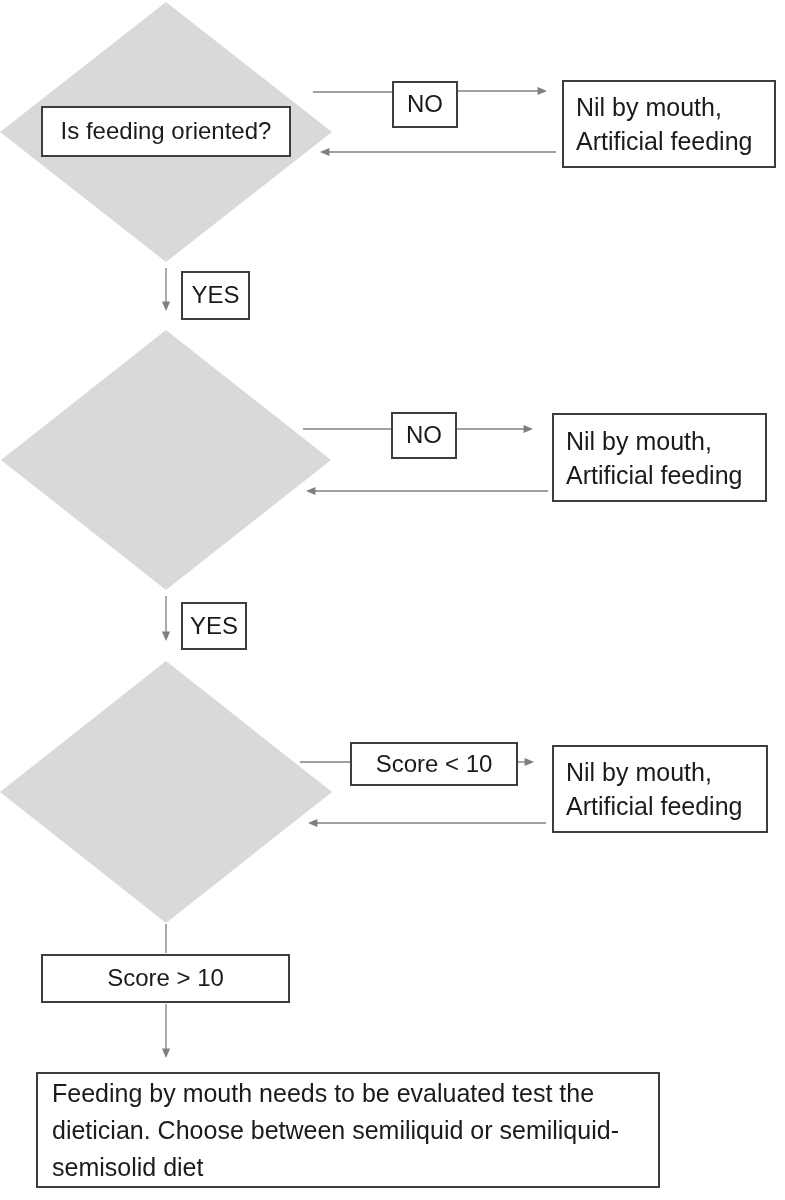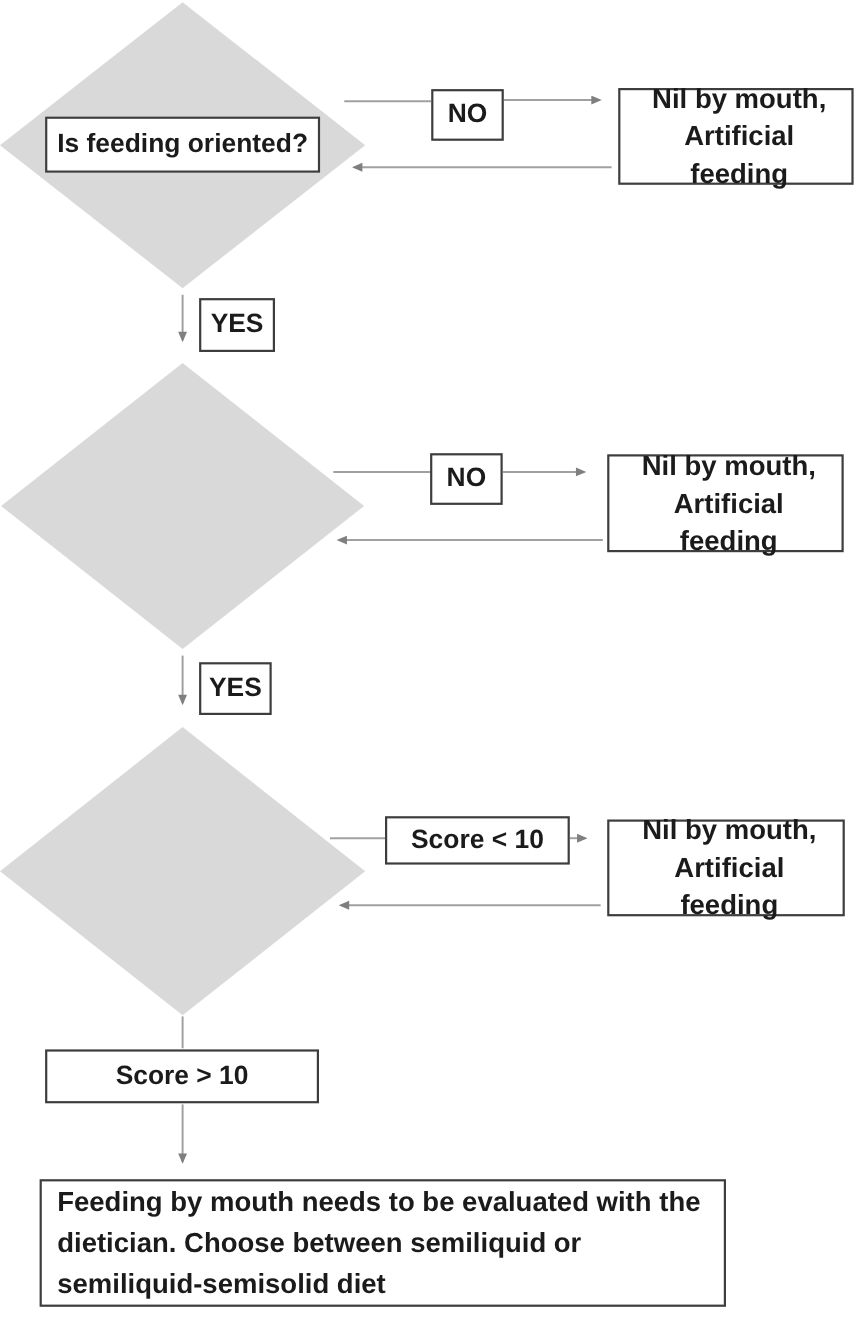--- a/index.html
+++ b/index.html
@@ -25,25 +25,24 @@
   .conn{stroke:var(--connector-line);stroke-width:1.8;fill:none;}
   .arrowhead-path{fill:var(--arrowhead);}
   .box{
     position:absolute;
     box-sizing:border-box;
     background:var(--box-background);
     border:2px solid var(--box-border);
     display:flex;align-items:center;justify-content:center;
     font-size:24px;line-height:1.2;
     text-align:center;
-    font-weight:bold;
   }
   .box.left{
     justify-content:flex-start;
-    text-align:center;
+    text-align:left;
     padding-left:12px;padding-right:6px;
     font-size:25px;line-height:1.36;
     white-space:pre-line;
   }
   .box.outcome{
     justify-content:flex-start;
     text-align:left;
     padding:8px 16px 8px 14px;
     font-size:25px;line-height:1.48;
     white-space:normal;
@@ -101,15 +100,15 @@
   <div class="box" style="left:181px;top:602px;width:66px;height:48px">YES</div>
 
 
   <div class="box" style="left:350px;top:742px;width:168px;height:44px">Score &lt; 10</div>
 
   <div class="box left" style="left:552px;top:745px;width:216px;height:88px">Nil by mouth,
 Artificial feeding</div>
 
   <div class="box" style="left:41px;top:954px;width:249px;height:49px">Score &gt; 10</div>
 
-  <div class="box outcome" style="left:36px;top:1072px;width:624px;height:116px">Feeding by mouth needs to be evaluated with the dietician. Choose between semiliquid or semiliquid-semisolid diet</div>
+  <div class="box outcome" style="left:36px;top:1072px;width:624px;height:116px">Feeding by mouth needs to be evaluated test the dietician. Choose between semiliquid or semiliquid-semisolid diet</div>
 
 </div>
 
 </body></html>

